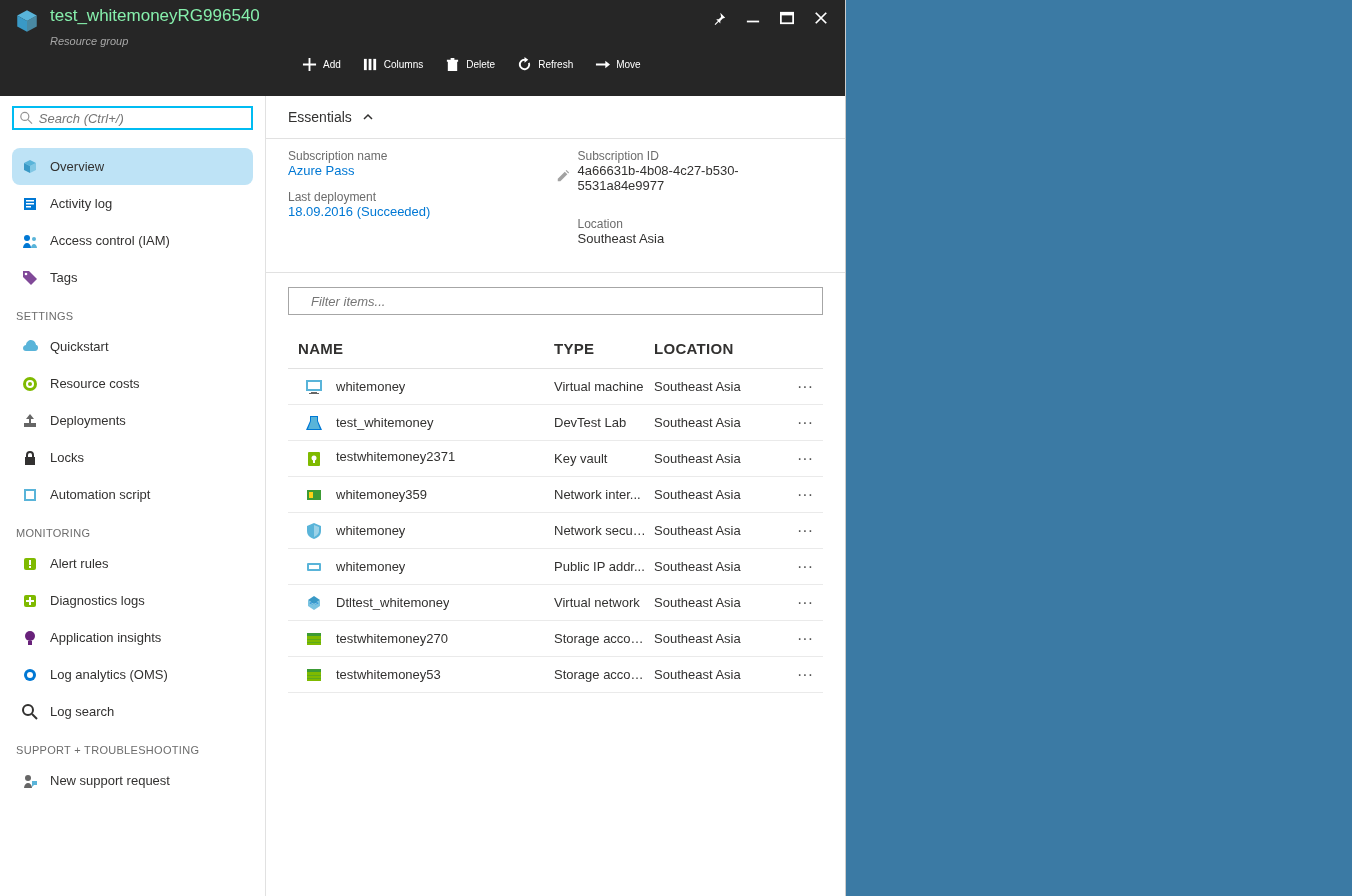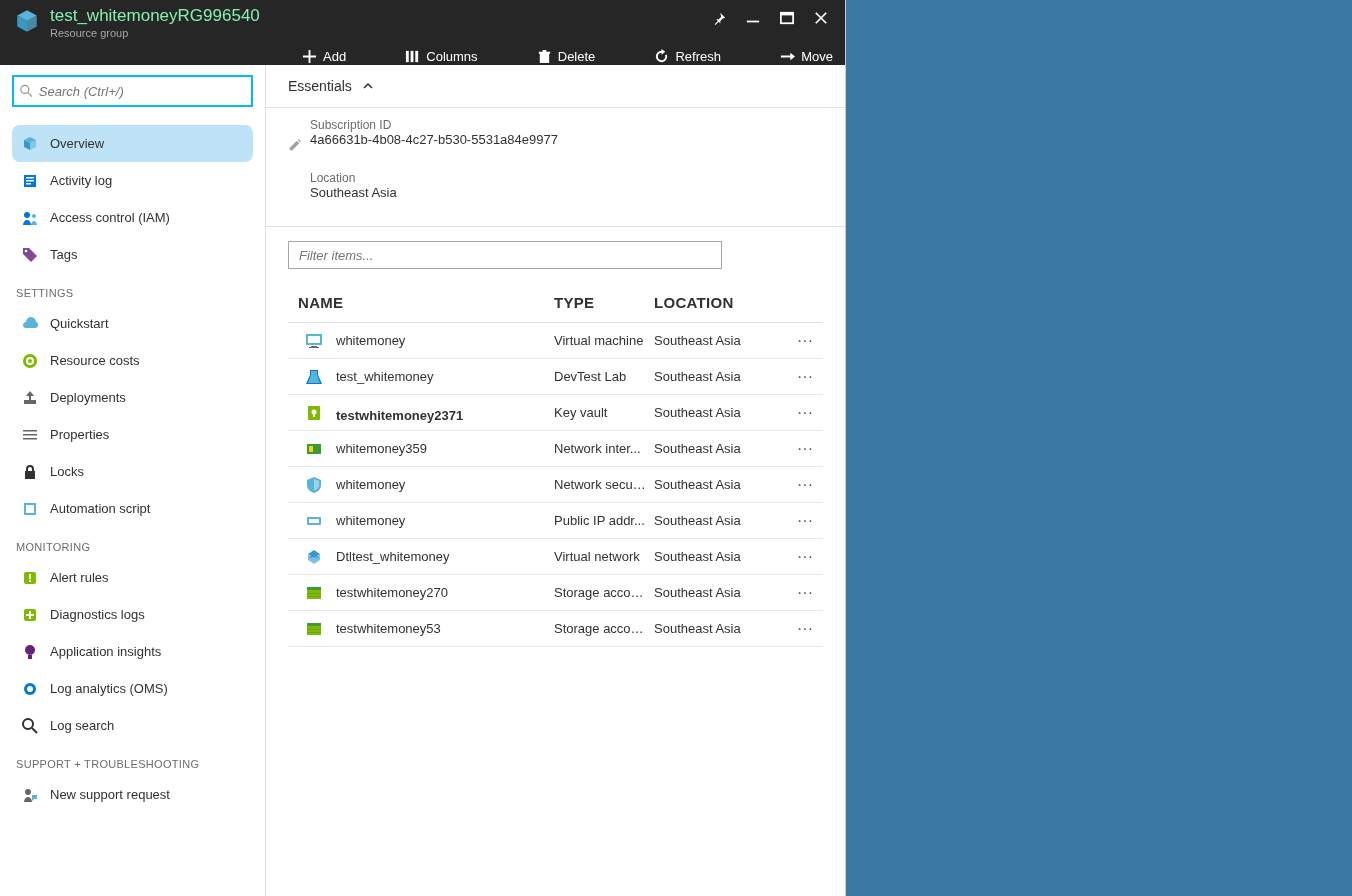--- a/index.html
+++ b/index.html
@@ -34,51 +34,50 @@
     display: flex;
     align-items: flex-start;
   }
   .header-icon {
     width: 30px; height: 30px;
     margin-right: 8px;
     display: flex; align-items: center; justify-content: center;
   }
   .header-titles { flex: 1; }
   .header-title { font-size: 17px; font-weight: 400; color: #86efac; }
-  .header-sub { font-size: 11px; color: #a6a6a6; margin-top: 1px; }
+  .header-sub { font-size: 11px; color: #a6a6a6; margin-top: 9px; font-style: italic; }
   .header-ctrls { display: flex; gap: 18px; align-items: center; padding-right: 4px; padding-top: 4px;}
   .hdr-btn { width: 16px; height: 16px; cursor: pointer; display:flex;align-items:center;justify-content:center;}
   
   .toolbar {
     background: #262626;
     color: #fff;
     display: flex;
     gap: 22px;
-    padding: 10px 0 1px 290px;
-    font-size: 13px;
-    justify-content: space-between;
+    padding: 10px 0 24px 290px;
+    font-size: 10px;
   }
   .tool-btn { display: flex; align-items: center; gap: 6px; cursor: pointer; }
   .tool-btn svg { width: 15px; height: 15px; }
   
   .body {
     flex: 1;
     display: flex;
     overflow: hidden;
   }
   
   .sidebar {
     width: 266px;
     border-right: 1px solid #e1e1e1;
     padding: 10px 12px 0 12px;
     overflow-y: auto;
   }
   .search-wrap {
     border: 2px solid #00bcf2;
-    height: 32px;
+    height: 24px;
     display: flex;
     align-items: center;
     padding: 0 6px;
     margin-bottom: 18px;
   }
   .search-wrap input {
     border: none; outline: none;
     width: 100%;
     font-style: italic;
     font-size: 13px;
@@ -133,22 +132,22 @@
   .link { color: #0078d4; cursor: pointer; }
   .val { color: #323130; }
   .ess-block { margin-bottom: 10px;}
   
   .filter-wrap {
     padding: 14px 22px;
   }
   .filter {
     border: 1px solid #a6a6a6;
     height: 28px;
-    width: 434px;
-    padding: 0 10px;
+    width: 535px;
+    padding: 0 22px;
   }
   .filter input { border:none;outline:none;width:100%;height:100%;font-style:italic;font-size:13px;color:#666;background:transparent;}
   
   .tbl { padding: 0 22px; }
   .tbl-hdr { display:flex; align-items:center; height: 40px; border-bottom:1px solid #e1e1e1;}
   .tbl-hdr .th { font-size: 15px; font-weight:600; color:#323130; letter-spacing:.3px;}
   .col-name { width: 266px; padding-left:10px;}
   .col-type { width: 100px; }
   .col-loc { flex:1; }
   .col-menu { width: 36px; text-align:center;}
@@ -317,30 +316,20 @@
               <svg width="16" height="16" viewBox="0 0 16 16">
                 <rect x="2" y="10" width="12" height="4" fill="#666"></rect>
                 <path fill="#666" d="M8 1l4 5H9v4H7V6H4z"></path>
               </svg>
             </span>
             <span class="nav-label">Deployments</span>
           </div>
           <div class="nav-item">
             <span class="nav-ic">
               <svg width="16" height="16" viewBox="0 0 16 16">
-                <rect x="1" y="3" width="14" height="1.5" fill="#666"></rect>
-                <rect x="1" y="7" width="14" height="1.5" fill="#666"></rect>
-                <rect x="1" y="11" width="14" height="1.5" fill="#666"></rect>
-              </svg>
-            </span>
-            <span class="nav-label">Properties</span>
-          </div>
-          <div class="nav-item">
-            <span class="nav-ic">
-              <svg width="16" height="16" viewBox="0 0 16 16">
                 <rect x="3" y="7" width="10" height="8" fill="#323130"></rect>
                 <path fill="none" stroke="#323130" stroke-width="2" d="M5 7V5a3 3 0 0 1 6 0v2"></path>
               </svg>
             </span>
             <span class="nav-label">Locks</span>
           </div>
           <div class="nav-item">
             <span class="nav-ic">
               <svg width="16" height="16" viewBox="0 0 16 16">
                 <rect x="2" y="2" width="12" height="12" fill="#59b4d9"></rect>
@@ -410,20 +399,30 @@
     </div>
 
     <div class="main">
       <div class="essentials-hdr">
         <span>Essentials</span>
         <svg width="12" height="12" viewBox="0 0 12 12">
             <path fill="none" stroke="#323130" stroke-width="1.5" d="M2 8l4-4 4 4"></path>
           </svg>
       </div>
       <div class="essentials">
+        <div class="ess-col">
+          <div class="ess-block">
+            <div class="label-sm">Subscription name</div>
+            <div class="link">Azure Pass</div>
+          </div>
+          <div class="ess-block">
+            <div class="label-sm">Last deployment</div>
+            <div class="link">18.09.2016 (Succeeded)</div>
+          </div>
+        </div>
         <div class="ess-col2">
           <svg class="pencil" viewBox="0 0 16 16">
               <path fill="#666" d="M2 11l8-8 3 3-8 8H2zM12 1l3 3-1 1-3-3z"></path>
             </svg>
           <div class="ess-col2-inner">
             <div class="ess-block">
               <div class="label-sm">Subscription ID</div>
               <div class="val">4a66631b-4b08-4c27-b530-5531a84e9977</div>
             </div>
             <div class="ess-block">
@@ -470,21 +469,21 @@
                     <path fill="#59b4d9" d="M6 3h6v4l3 8H3l3-8z"></path>
                   </svg>
                 </span>
                 <span class="row-name">test_whitemoney</span>
               </div>
               <div class="col-type row-type">DevTest Lab</div>
               <div class="col-loc row-loc">Southeast Asia</div>
               <div class="col-menu dots">···</div>
             </div>
             <div class="tbl-row">
-              <div class="col-name" style="display:flex;align-items:flex-end;font-weight:bold;">
+              <div class="col-name" style="display:flex;align-items:flex-start;">
                 <span class="row-ic">
                   <svg width="18" height="18" viewBox="0 0 18 18">
                     <rect x="3" y="2" width="12" height="14" rx="1" fill="#7fba00"></rect>
                     <circle cx="9" cy="8" r="2.5" fill="#fff"></circle>
                     <rect x="8" y="9" width="2" height="4" fill="#fff"></rect>
                   </svg>
                 </span>
                 <span class="row-name">testwhitemoney2371</span>
               </div>
               <div class="col-type row-type">Key vault</div>

